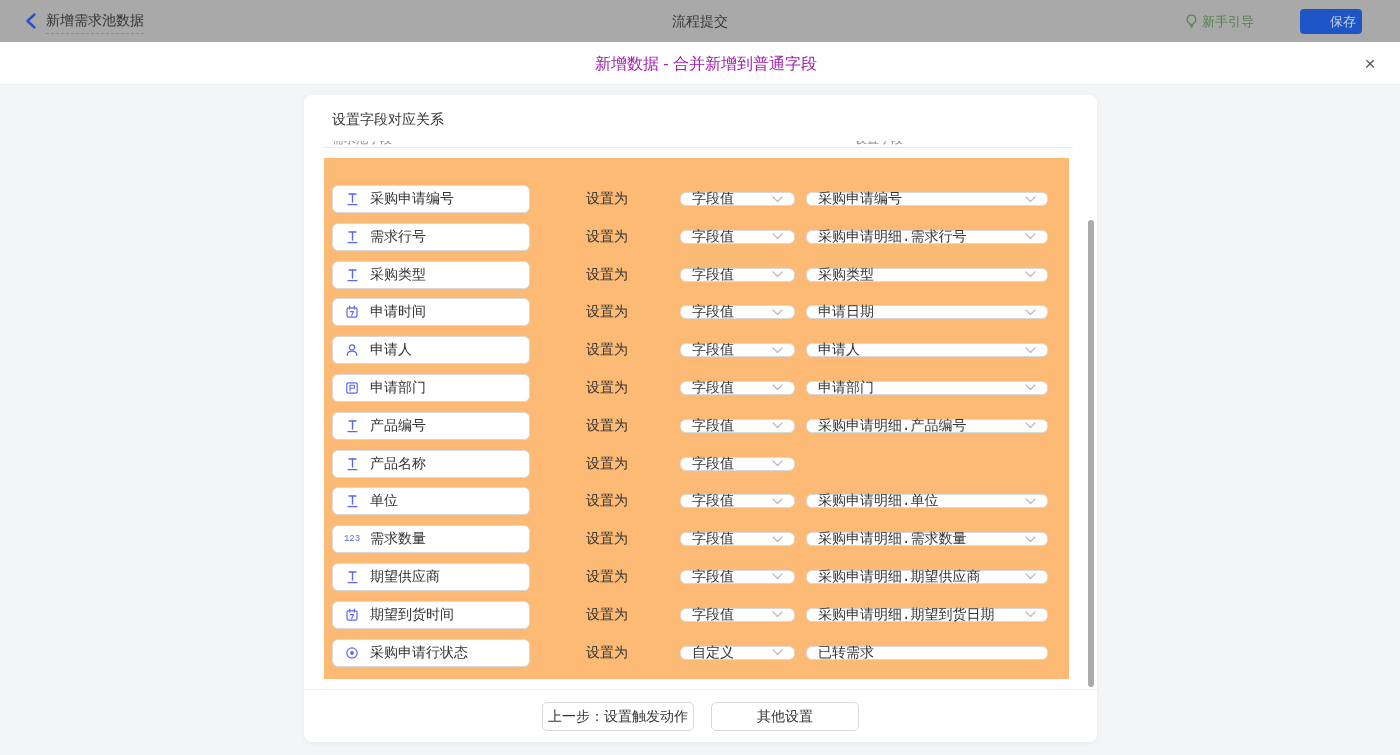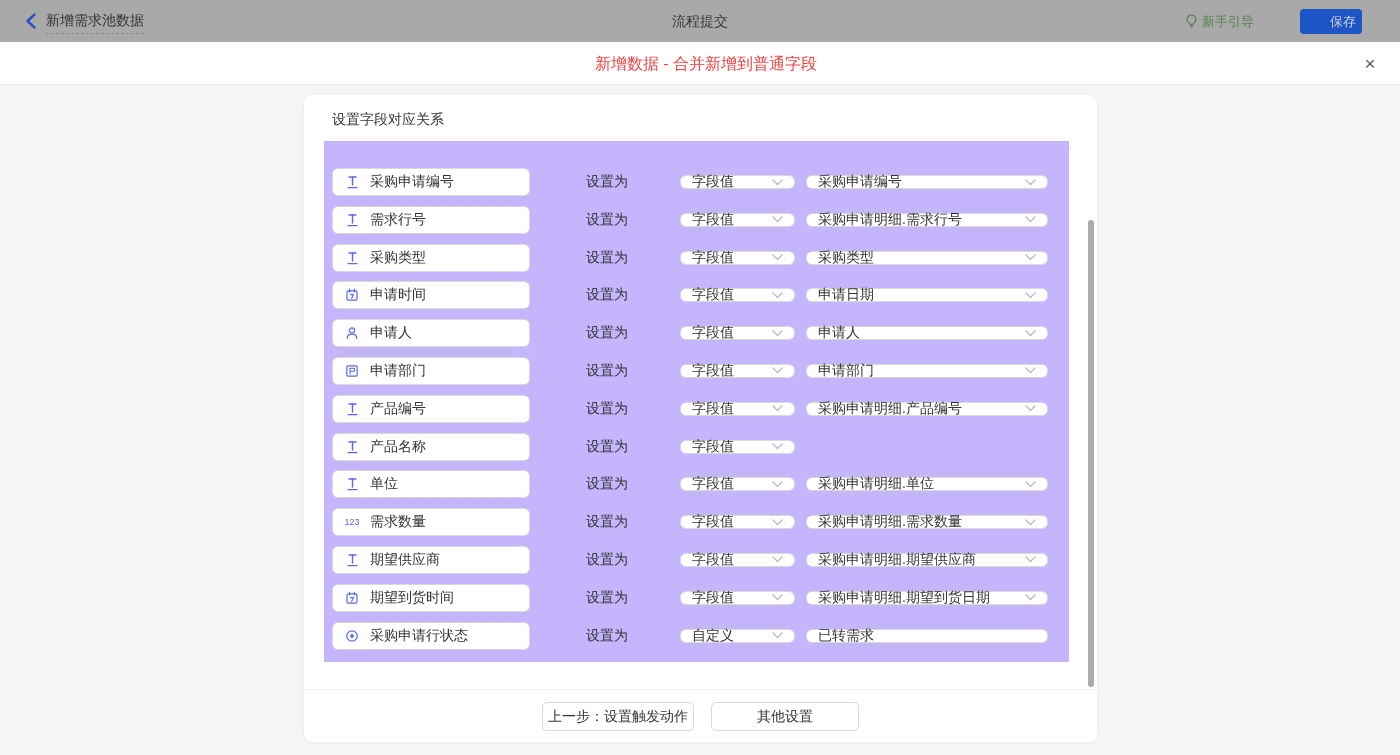--- a/index.html
+++ b/index.html
@@ -19,38 +19,38 @@
   .guide { position:absolute; right:146px; top:13px; display:flex; align-items:center;
     gap:4px; font-size:13px; color:#55804e; cursor:pointer; }
   .save-btn { position:absolute; right:38px; top:9px; width:62px; height:25px;
     background:#1d55c7; color:#ccd3da; font-size:13px; border:none; border-radius:4px;
     display:flex; align-items:center; justify-content:center; cursor:pointer;padding-left:24px; }
 
   
   .modal-header { position:absolute; left:0; top:42px; width:1400px; height:43px;
     background:#fff; border-bottom:1px solid #eceef0; }
   .modal-title { position:absolute; left:12px; right:0; top:12px; text-align:center;
-    font-size:16px; color:#ef4444; }
+    font-size:16px; color:#a21caf; }
   .modal-close { position:absolute; right:20px; top:12px; width:20px; height:20px;
     font-size:19px; line-height:20px; text-align:center; color:#5a5a5a; cursor:pointer; }
 
   
   .card { position:absolute; left:304px; top:95px; width:793px; height:647px;
     background:#fff; border-radius:8px; box-shadow:0 1px 5px rgba(0,0,0,.05); }
   .card-title { position:absolute; left:28px; top:16px; font-size:14px; color:#333; }
 
   .clip-head { position:absolute; height:6px; overflow:hidden; top:46px; }
   .clip-head span { display:block; margin-top:-10px; font-size:12px; color:#8a8a8a; }
   .clip-left { left:28px; width:60px; }
   .clip-right { left:551px; width:80px; }
   .head-divider { position:absolute; left:20px; top:52px; width:749px; height:1px;
     background:#eaebed; }
 
-  .panel { position:absolute; left:20px; top:46px; width:745px; height:521px;
-    background:#c4b5fd; overflow:hidden; }
+  .panel { position:absolute; left:20px; top:63px; width:745px; height:521px;
+    background:#fdba74; overflow:hidden;font-family:Liberation Mono, monospace; }
 
   .row { position:relative; margin:0 0 9.8px 8px; height:28px; display:flex;
     align-items:center; }
   .row:first-child { margin-top:27px; }
   .field-box { width:198px; height:28px; background:#fff; border:1px solid #d9d9d9;
     border-radius:6px; display:flex; align-items:center; padding-left:11px; gap:10px;
     cursor:default; }
   .ficon { width:16px; height:16px; display:flex; align-items:center;
     justify-content:center; color:#5b68ed; flex:none; }
   .ficon .num { font-size:9px; color:#5b68ed; letter-spacing:0; }

